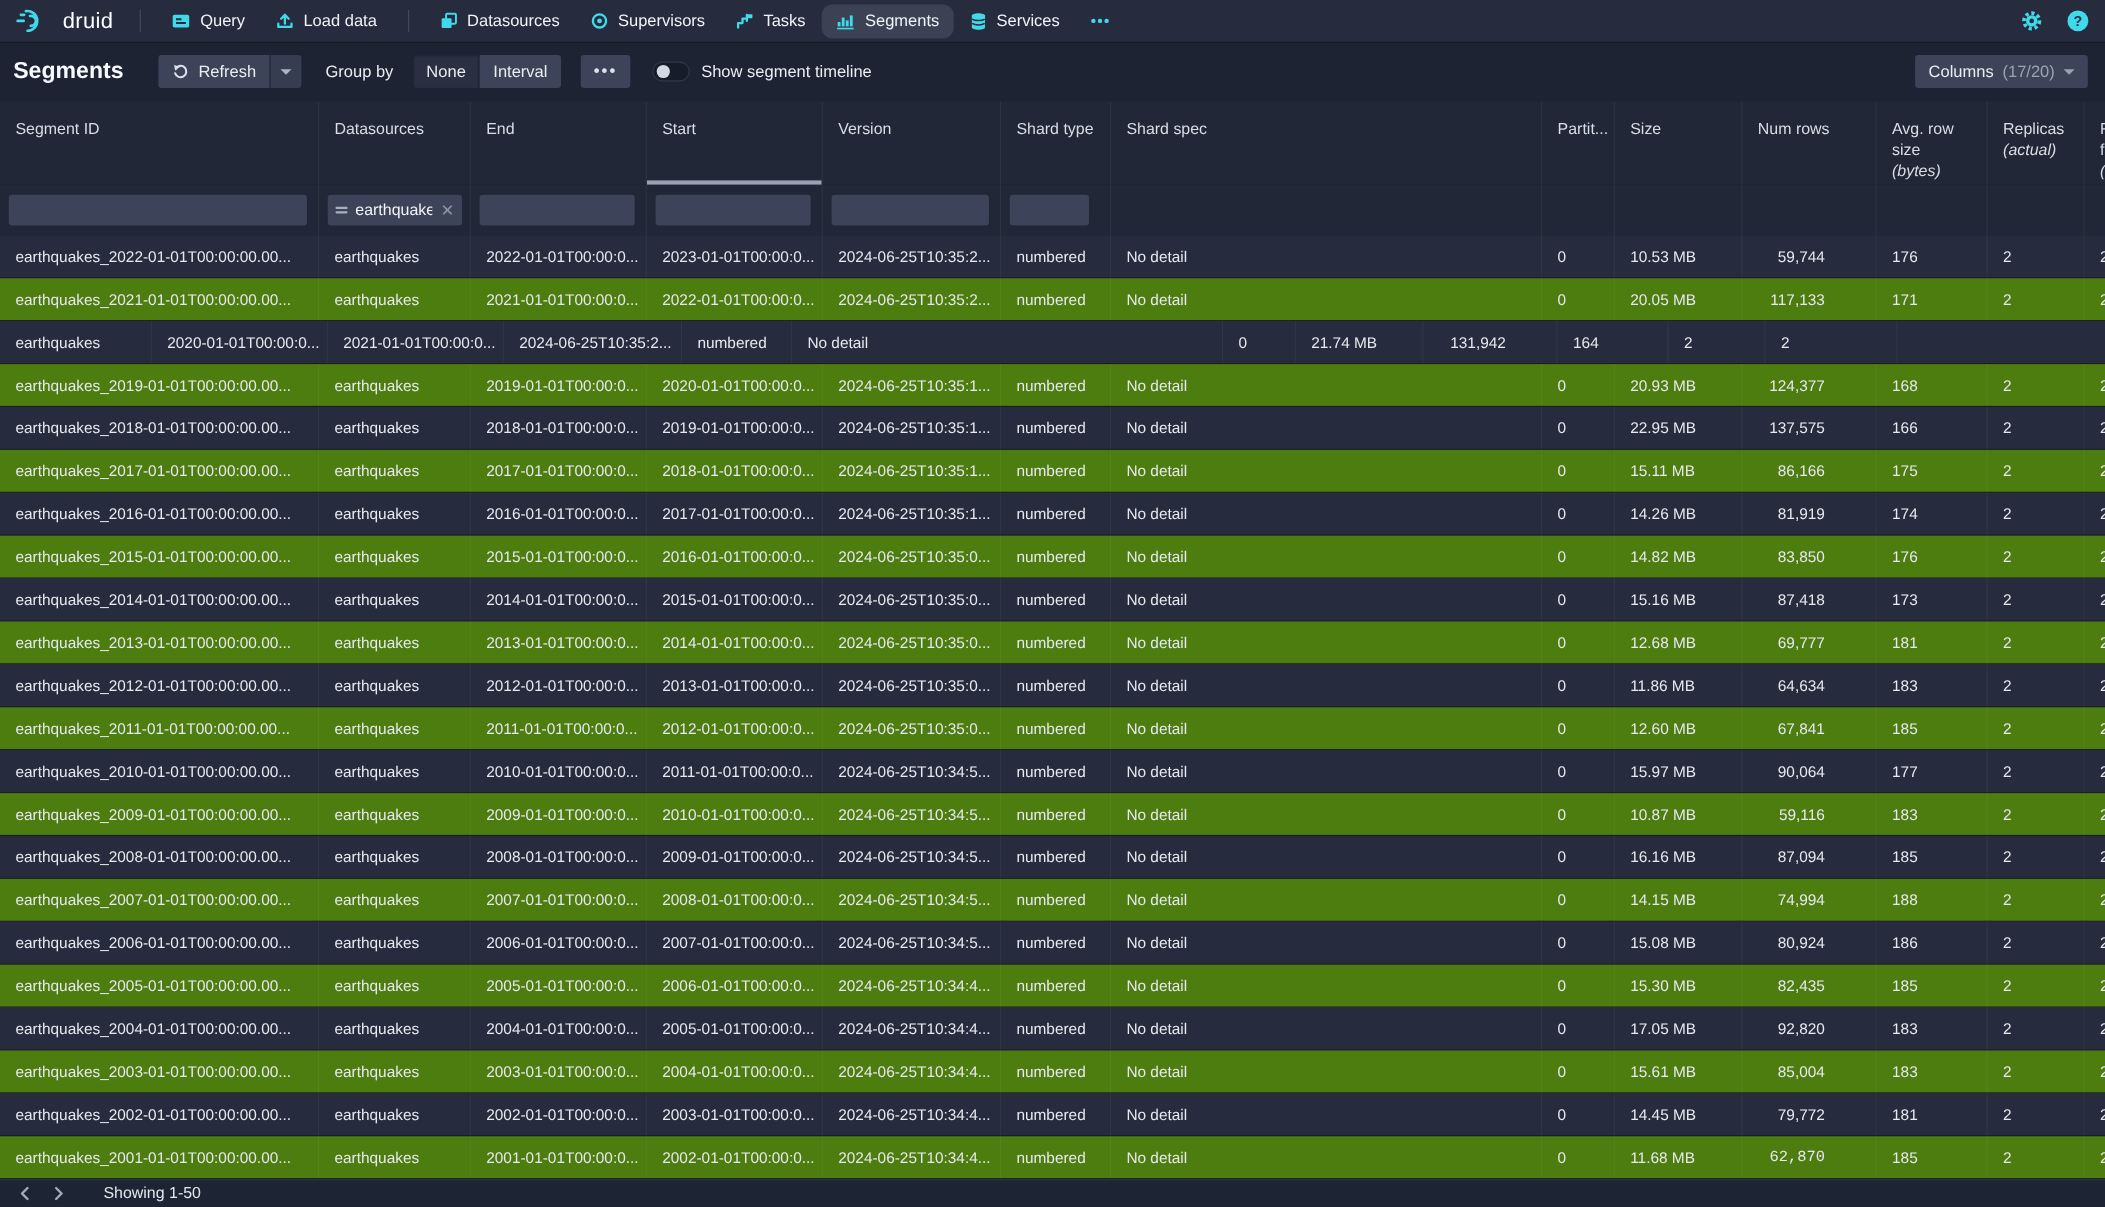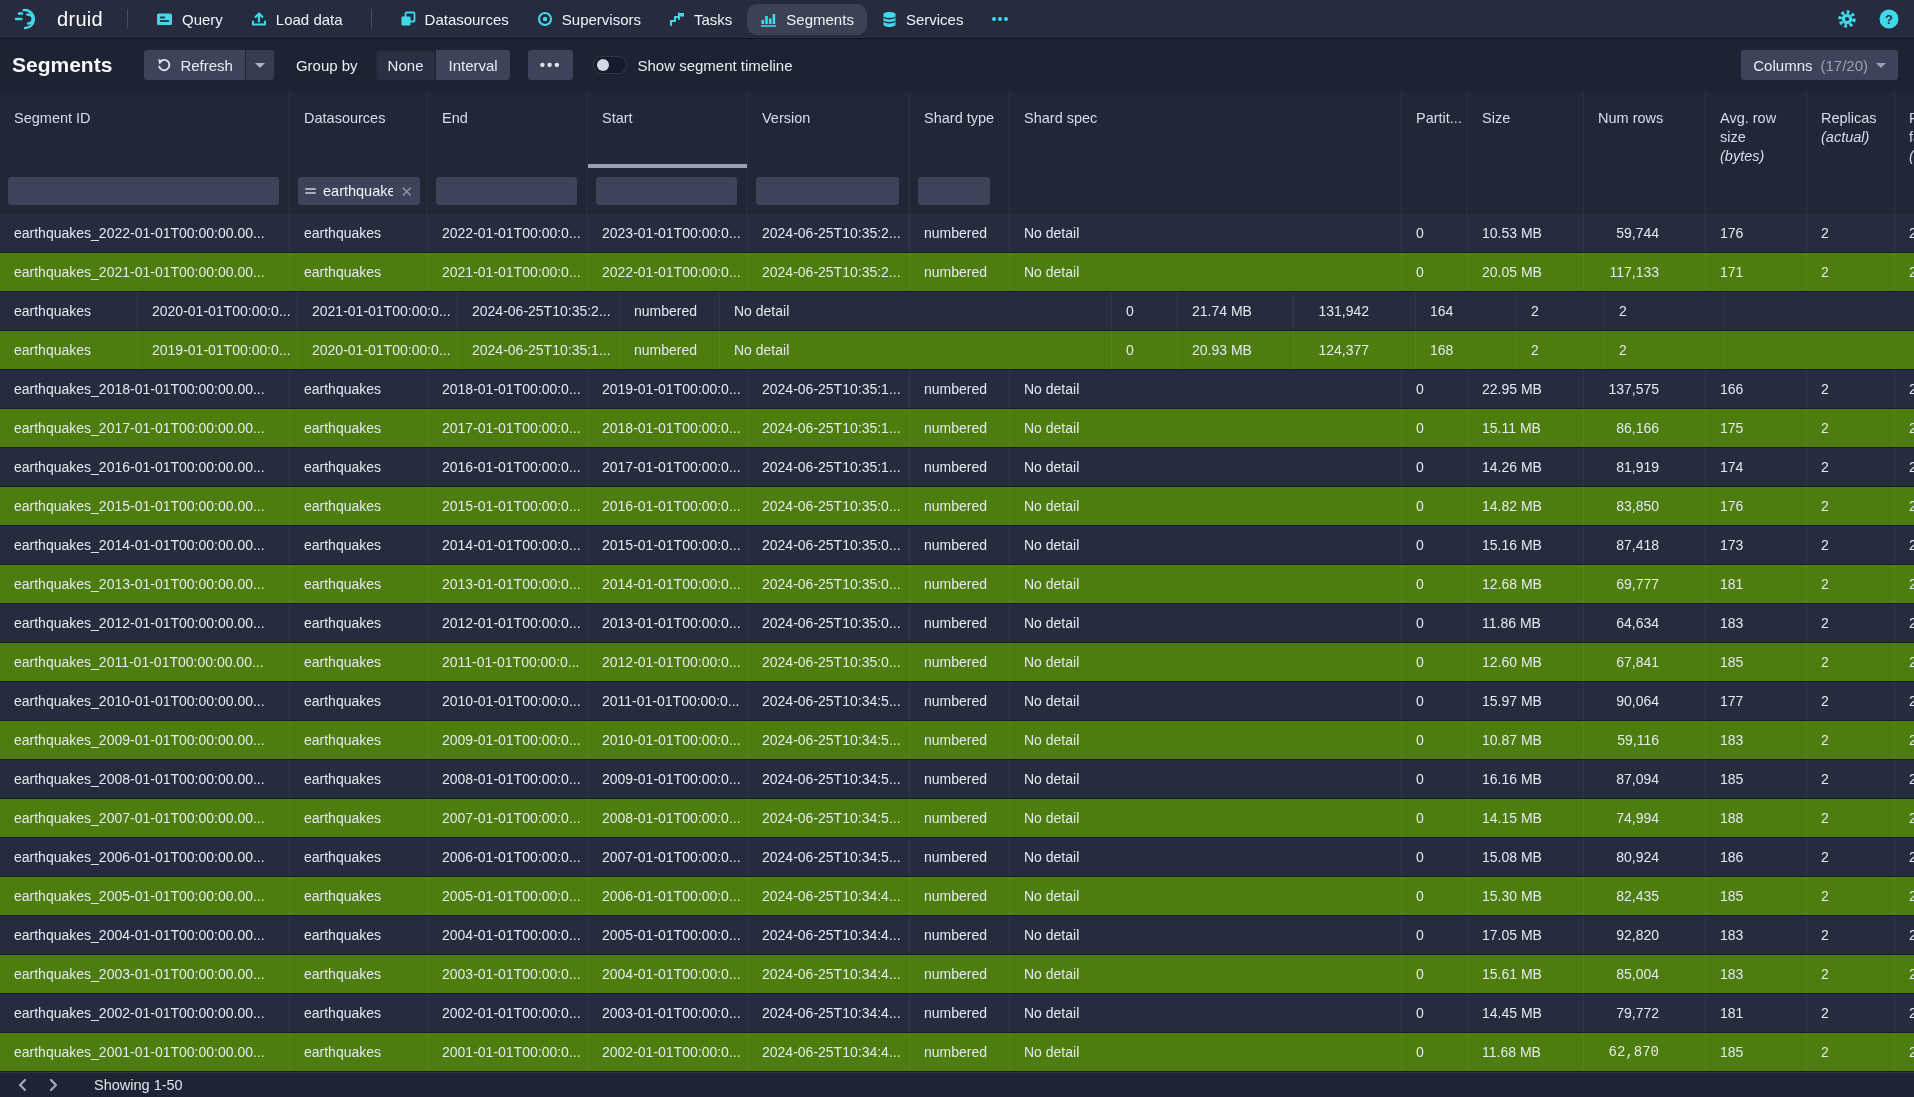--- a/index.html
+++ b/index.html
@@ -370,20 +370,21 @@
         <div class="td" style="width: 100px;">numbered</div>
         <div class="td" style="width: 392px;">No detail</div>
         <div class="td" style="width: 66px;">0</div>
         <div class="td" style="width: 116px;">21.74 MB</div>
         <div class="td r" style="width: 122px;">131,942</div>
         <div class="td" style="width: 101px;">164</div>
         <div class="td" style="width: 88px;">2</div>
         <div class="td" style="width: 120px;">2</div>
       </div>
       <div class="trow even">
+        <div class="td" style="width: 290px;">earthquakes_2019-01-01T00:00:00.00...</div>
         <div class="td" style="width: 138px;">earthquakes</div>
         <div class="td" style="width: 160px;">2019-01-01T00:00:0...</div>
         <div class="td" style="width: 160px;">2020-01-01T00:00:0...</div>
         <div class="td" style="width: 162px;">2024-06-25T10:35:1...</div>
         <div class="td" style="width: 100px;">numbered</div>
         <div class="td" style="width: 392px;">No detail</div>
         <div class="td" style="width: 66px;">0</div>
         <div class="td" style="width: 116px;">20.93 MB</div>
         <div class="td r" style="width: 122px;">124,377</div>
         <div class="td" style="width: 101px;">168</div>

